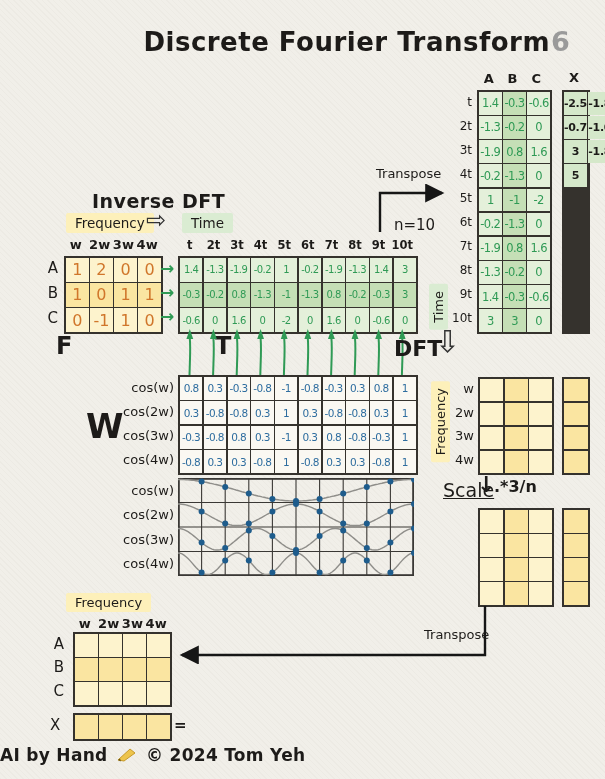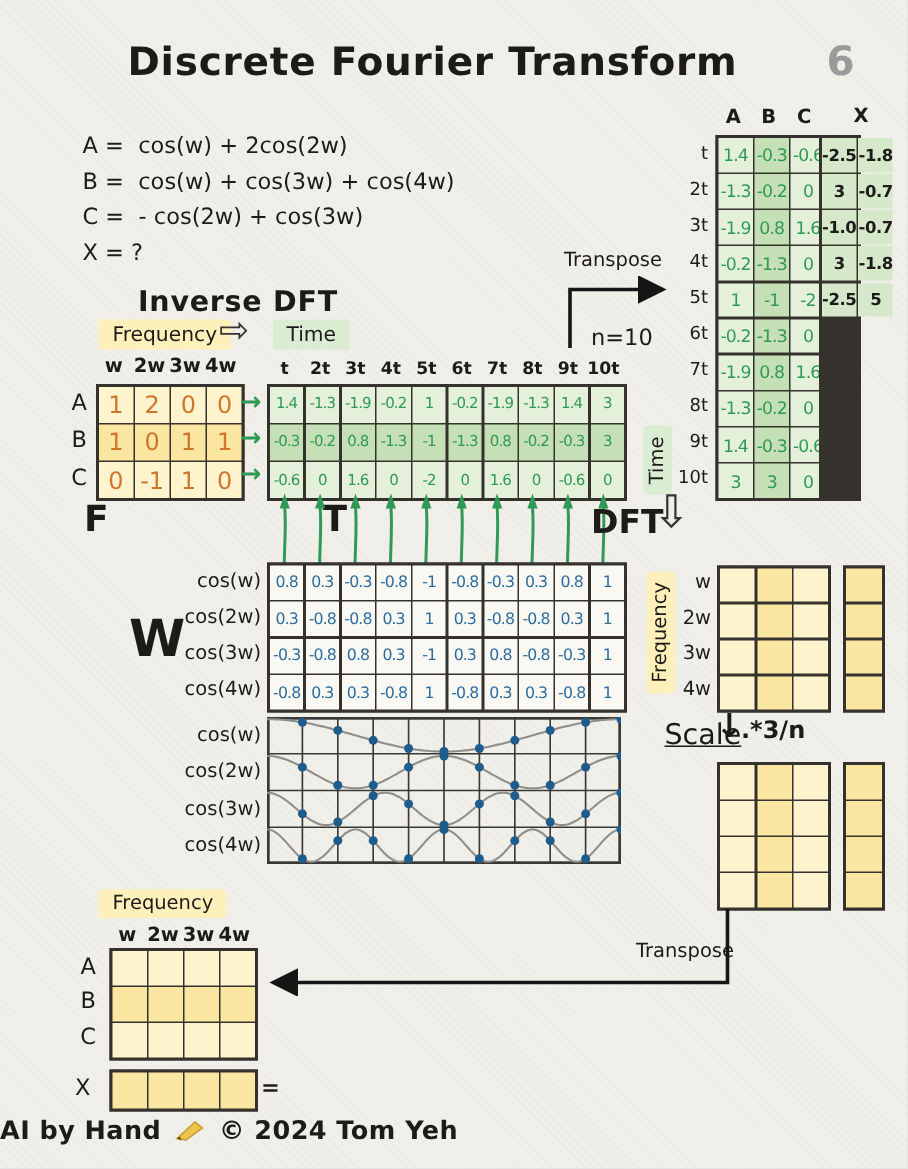--- a/index.html
+++ b/index.html
@@ -18,21 +18,21 @@
     --ink:#1d1b19;
   }
   html,body{margin:0;padding:0;background:#ddd;}
   #canvas{
     position:relative;width:605px;height:779px;margin:0 auto;overflow:hidden;
     background:var(--paper);
     background-image:repeating-linear-gradient(45deg, rgba(120,110,90,.035) 0 1px, transparent 1px 4px);
     font-family:"DejaVu Sans","Liberation Sans",sans-serif;color:var(--ink);
   }
   .abs{position:absolute;}
-  .title{font-size:26px;font-weight:bold;letter-spacing:.5px;text-align:left;}
+  .title{font-size:26px;font-weight:bold;letter-spacing:.5px;text-align:right;}
   .pagenum{font-size:27px;color:#9a9a9a;font-weight:bold;}
   .eq{font-size:15px;line-height:23.5px;white-space:pre;}
   .eq .eq-line{height:23.5px;}
   h3.sub{margin:0;font-size:19px;font-weight:bold;letter-spacing:.5px;}
   .chip{font-size:13.5px;padding:2px 9px;border-radius:2px;display:inline-block;}
   .chip.y{background:var(--chip-y);} .chip.g{background:var(--chip-g);}
   .vchip{writing-mode:vertical-rl;transform:rotate(180deg);font-size:13px;padding:7px 2px;border-radius:2px;}
   .vchip.y{background:var(--chip-y);} .vchip.g{background:var(--chip-g);}
   .glyph{line-height:1;}
   
@@ -56,21 +56,20 @@
   .footer .seg{vertical-align:middle;}
 </style>
 </head>
 <body>
 
 <div id="canvas">
 
   <div class="abs title" style="left:85px;top:27px;width:465px;">Discrete Fourier Transform</div>
   <div class="abs pagenum" style="left:551px;top:26px;">6</div>
 
-  <div class="abs eq" style="left:55px;top:86px;"><div class="eq-line">A =  cos(w) + 2cos(2w)</div><div class="eq-line">B =  cos(w) + cos(3w) + cos(4w)</div><div class="eq-line">C =  - cos(2w) + cos(3w)</div><div class="eq-line">X = ?</div></div>
 
   <div class="abs hlist typedlab" style="left:477px;top:70px;width:71px;height:16px;font-weight:bold;font-size:13px;">
       <div class="lab">A</div>
       <div class="lab">B</div>
       <div class="lab">C</div>
     </div>
   <div class="abs typedlab" style="left:562px;top:70px;width:24px;text-align:center;font-weight:bold;font-size:13px;">X</div>
   <div class="abs vlist typedlab" style="left:444px;top:90px;width:28px;height:240px;grid-template-rows:repeat(10,1fr);">
       <div class="lab">t</div>
       <div class="lab">2t</div>
@@ -108,21 +107,21 @@
       <div class="cell">-1.3</div>
       <div class="cell alt">-0.2</div>
       <div class="cell">0</div>
       <div class="cell">1.4</div>
       <div class="cell alt">-0.3</div>
       <div class="cell">-0.6</div>
       <div class="cell">3</div>
       <div class="cell alt">3</div>
       <div class="cell">0</div>
     </div>
-  <div class="abs grid ggrid mid typed" style="left:546px;top:90px;width:24px;height:240px;grid-template-columns:1fr 1fr;grid-template-rows:repeat(10,1fr);font-size:11px;">
+  <div class="abs grid ggrid mid typed" style="left:562px;top:90px;width:24px;height:240px;grid-template-columns:1fr 1fr 1fr;grid-template-rows:repeat(10,1fr);font-size:11px;">
       <div class="cell">-2.5</div>
       <div class="cell">-1.8</div>
       <div class="cell">3</div>
       <div class="cell">-0.7</div>
       <div class="cell">-1.0</div>
       <div class="cell">-0.7</div>
       <div class="cell">3</div>
       <div class="cell">-1.8</div>
       <div class="cell">-2.5</div>
       <div class="cell">5</div>

